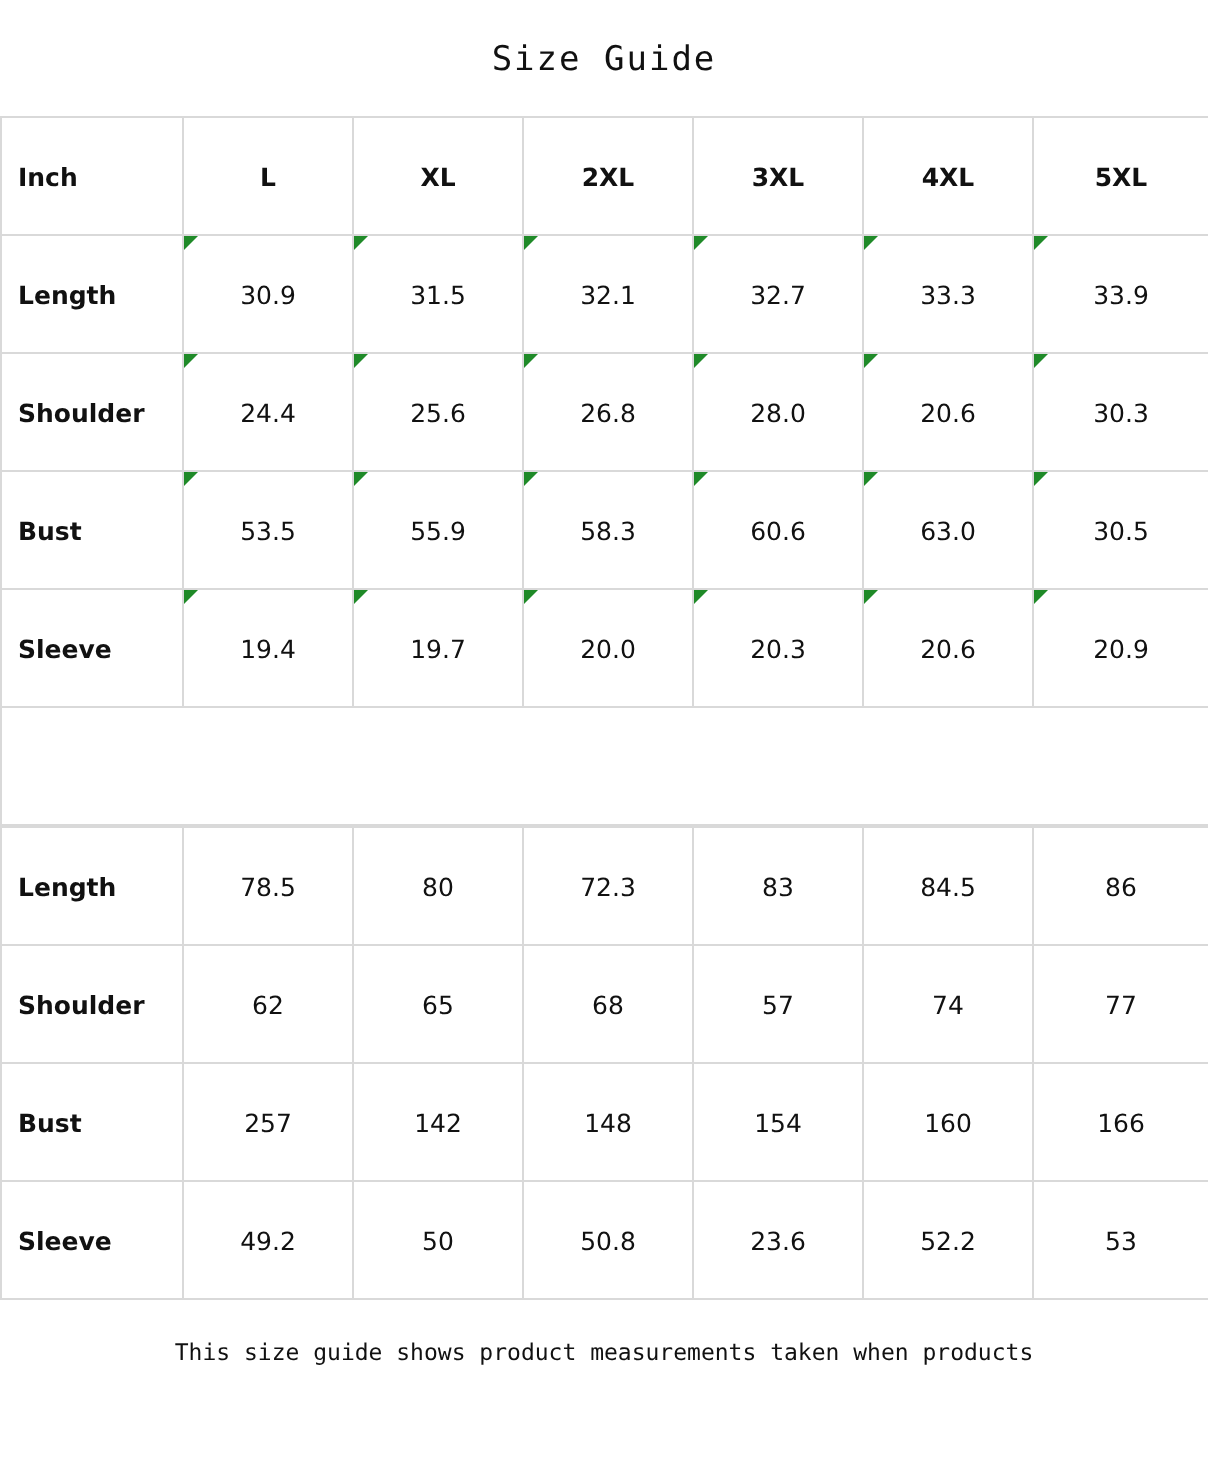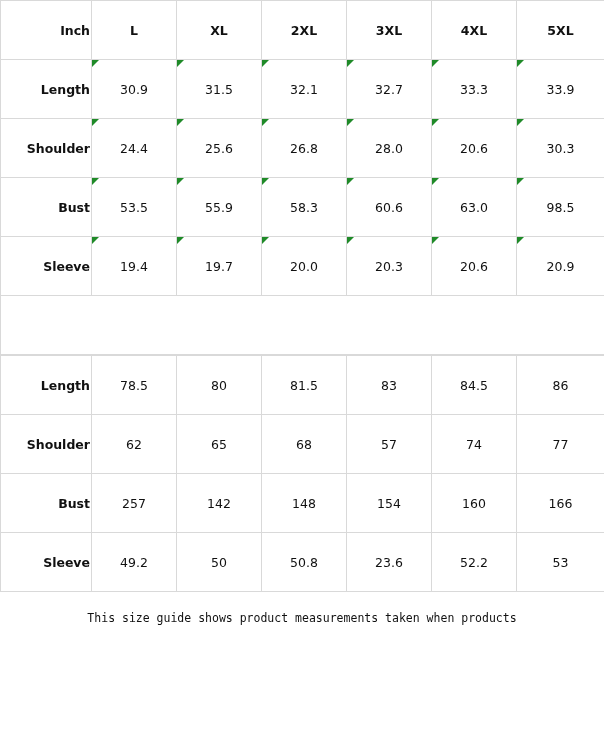--- a/index.html
+++ b/index.html
@@ -46,21 +46,21 @@
   }
   table.size-table td.hdr-unit,
   table.size-table td.hdr-size,
   table.size-table td.row-label {
     font-weight: bold;
     font-size: 12.5px;
   }
   table.size-table td.hdr-unit,
   table.size-table td.row-label {
     padding-left: 8px;
-    text-align: right;
+    text-align: left;
     margin-top: 22px;
   }
   
   col.c0 { width: 91px; }
   col.c1 { width: 85px; }
   col.c2 { width: 85px; }
   col.c3 { width: 85px; }
   col.c4 { width: 85px; }
   col.c5 { width: 85px; }
   col.c6 { width: 88px; }
@@ -91,20 +91,21 @@
     line-height: 1.55;
     color: #111111;
     padding: 0 22px;
   }
 </style>
 </head>
 <body>
 
 <div class="page">
 
+  <div class="title">Size Guide</div>
 
   <table class="size-table">
     <colgroup>
       <col class="c0">
         <col class="c1">
         <col class="c2">
         <col class="c3">
         <col class="c4">
         <col class="c5">
         <col class="c6">
@@ -137,21 +138,21 @@
         <td class="mark">20.6</td>
         <td class="mark">30.3</td>
       </tr>
       <tr>
         <td class="row-label">Bust</td>
         <td class="mark">53.5</td>
         <td class="mark">55.9</td>
         <td class="mark">58.3</td>
         <td class="mark">60.6</td>
         <td class="mark">63.0</td>
-        <td class="mark">98.5</td>
+        <td class="mark">30.5</td>
       </tr>
       <tr>
         <td class="row-label">Sleeve</td>
         <td class="mark">19.4</td>
         <td class="mark">19.7</td>
         <td class="mark">20.0</td>
         <td class="mark">20.3</td>
         <td class="mark">20.6</td>
         <td class="mark">20.9</td>
       </tr>
@@ -169,21 +170,21 @@
         <col class="c3">
         <col class="c4">
         <col class="c5">
         <col class="c6">
     </colgroup>
     <tbody>
       <tr>
         <td class="row-label">Length</td>
         <td>78.5</td>
         <td>80</td>
-        <td>81.5</td>
+        <td>72.3</td>
         <td>83</td>
         <td>84.5</td>
         <td>86</td>
       </tr>
       <tr>
         <td class="row-label">Shoulder</td>
         <td>62</td>
         <td>65</td>
         <td>68</td>
         <td>57</td>

